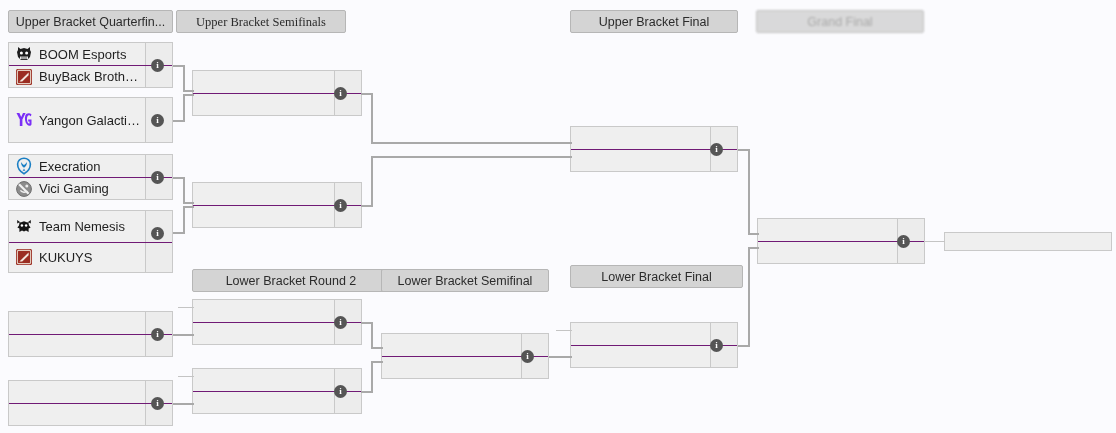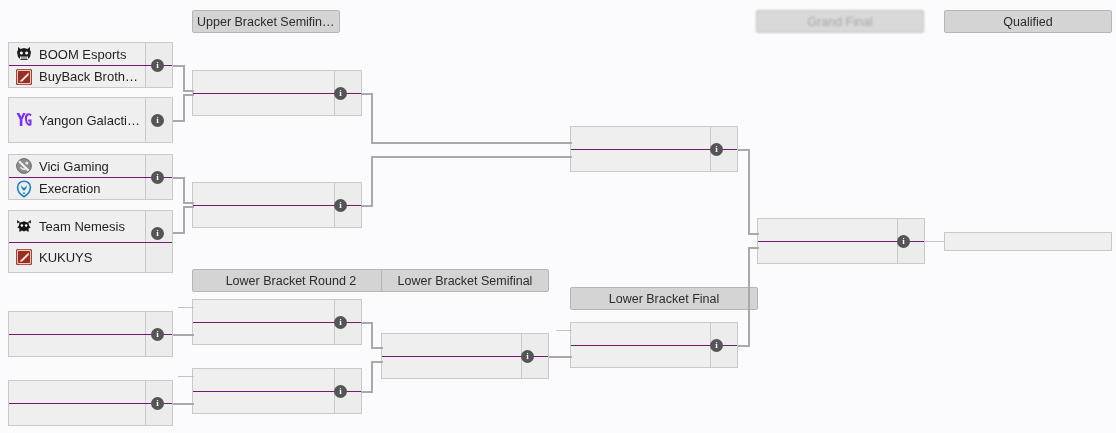--- a/index.html
+++ b/index.html
@@ -101,34 +101,35 @@
   .conn.h{height:2px;}
   .conn.v{width:2px;}
   .conn.thin{background:#c4c4c4;}
   .conn.thin.h{height:1px;}
 </style>
 </head>
 <body>
 
 <div id="bracket">
 
-
-  <div class="round-header" style="left:192px;top:10px;width:148px;">Upper Bracket Semifinals</div>
-
+  <div class="round-header" style="left:8px;top:10px;width:165px;">Upper Bracket Quarterfin...</div>
+
+  <div class="round-header" style="left:176px;top:10px;width:170px;font-family:Liberation Serif, serif;">Upper Bracket Semifinals</div>
+
+  <div class="round-header" style="left:570px;top:10px;width:168px;">Upper Bracket Final</div>
 
   <div class="round-header faded" style="left:756px;top:10px;width:168px;">Grand Final</div>
 
-  <div class="round-header" style="left:944px;top:10px;width:168px;">Qualified</div>
 
 
   <div class="round-header" style="left:192px;top:269px;width:198px;">Lower Bracket Round 2</div>
 
   <div class="round-header" style="left:381px;top:269px;width:168px;">Lower Bracket Semifinal</div>
 
-  <div class="round-header" style="left:570px;top:287px;width:188px;">Lower Bracket Final</div>
+  <div class="round-header" style="left:570px;top:265px;width:173px;">Lower Bracket Final</div>
 
   <div class="conn h" style="left:173px;top:65px;width:12px;"></div>
   <div class="conn v" style="left:183px;top:65px;height:27px;"></div>
   <div class="conn h" style="left:183px;top:90px;width:11px;"></div>
 
   <div class="conn h" style="left:173px;top:120px;width:12px;"></div>
   <div class="conn v" style="left:183px;top:94px;height:28px;"></div>
   <div class="conn h" style="left:183px;top:94px;width:11px;"></div>
 
   <div class="conn h" style="left:173px;top:177px;width:12px;"></div>
@@ -206,38 +207,38 @@
       </svg>
       <span class="opp-name">Yangon Galacticos</span>
       <span class="opp-score"></span>
     </div>
     <span class="info-badge" style="left:142px;top:16px;">i</span>
   </div>
 
   <div class="match" style="left:8px;top:154px;width:165px;height:46px;">
     <div class="opp">
       <svg class="opp-logo" viewBox="0 0 18 18">
+        <path d="M9 1.2 C5.6 1.2 2.6 3.6 2.6 7 C2.6 11 5.4 14.8 9 16.8 C12.6 14.8 15.4 11 15.4 7 C15.4 3.6 12.4 1.2 9 1.2 Z" fill="none" stroke="#1b7fc4" stroke-width="1.6"></path>
+        <path d="M6 5 C6 8 7.2 9.6 9 10.8 C10.8 9.6 12 8 12 5 C11 6.6 10.2 7.4 9 8 C7.8 7.4 7 6.6 6 5 Z" fill="#1b7fc4"></path>
+        <path d="M9 11.4 L7.4 14.4 L9 13.6 L10.6 14.4 Z" fill="#1b7fc4"></path>
+      </svg>
+      <span class="opp-name">Execration</span>
+      <span class="opp-score"></span>
+    </div>
+    <div class="opp">
+      <svg class="opp-logo" viewBox="0 0 18 18">
         <circle cx="9" cy="9" r="7.4" fill="#8c8c8c"></circle>
         <circle cx="9" cy="9" r="7.4" fill="none" stroke="#6d6d6d" stroke-width="1"></circle>
         <path d="M4 4.2 L13.6 13.8" stroke="#f0f0f0" stroke-width="2.2"></path>
         <path d="M5.4 10.4 C7.2 12.6 10.4 12.8 12.4 11" fill="none" stroke="#efefef" stroke-width="1.5"></path>
         <circle cx="11.8" cy="6" r="1.5" fill="#ededed"></circle>
       </svg>
       <span class="opp-name">Vici Gaming</span>
       <span class="opp-score"></span>
     </div>
-    <div class="opp">
-      <svg class="opp-logo" viewBox="0 0 18 18">
-        <path d="M9 1.2 C5.6 1.2 2.6 3.6 2.6 7 C2.6 11 5.4 14.8 9 16.8 C12.6 14.8 15.4 11 15.4 7 C15.4 3.6 12.4 1.2 9 1.2 Z" fill="none" stroke="#1b7fc4" stroke-width="1.6"></path>
-        <path d="M6 5 C6 8 7.2 9.6 9 10.8 C10.8 9.6 12 8 12 5 C11 6.6 10.2 7.4 9 8 C7.8 7.4 7 6.6 6 5 Z" fill="#1b7fc4"></path>
-        <path d="M9 11.4 L7.4 14.4 L9 13.6 L10.6 14.4 Z" fill="#1b7fc4"></path>
-      </svg>
-      <span class="opp-name">Execration</span>
-      <span class="opp-score"></span>
-    </div>
     <span class="info-badge" style="left:142px;top:16px;">i</span>
   </div>
 
   <div class="match" style="left:8px;top:210px;width:165px;height:63px;">
     <div class="opp">
       <svg class="opp-logo" viewBox="0 0 18 18">
         <path d="M2.2 3 L2.2 6.6 L4.6 5.2 L4 8.6 L2.4 10.4 L4.4 11.4 L4.4 15 L7 13.4 L9 14.6 L11 13.4 L13.6 15 L13.6 11.4 L15.6 10.4 L14 8.6 L13.4 5.2 L15.8 6.6 L15.8 3 L12.4 5.4 L9 4.2 L5.6 5.4 Z" fill="#151515"></path>
         <circle cx="6.9" cy="8.4" r="1.25" fill="#ffffff"></circle>
         <circle cx="11.1" cy="8.4" r="1.25" fill="#ffffff"></circle>
       </svg>

